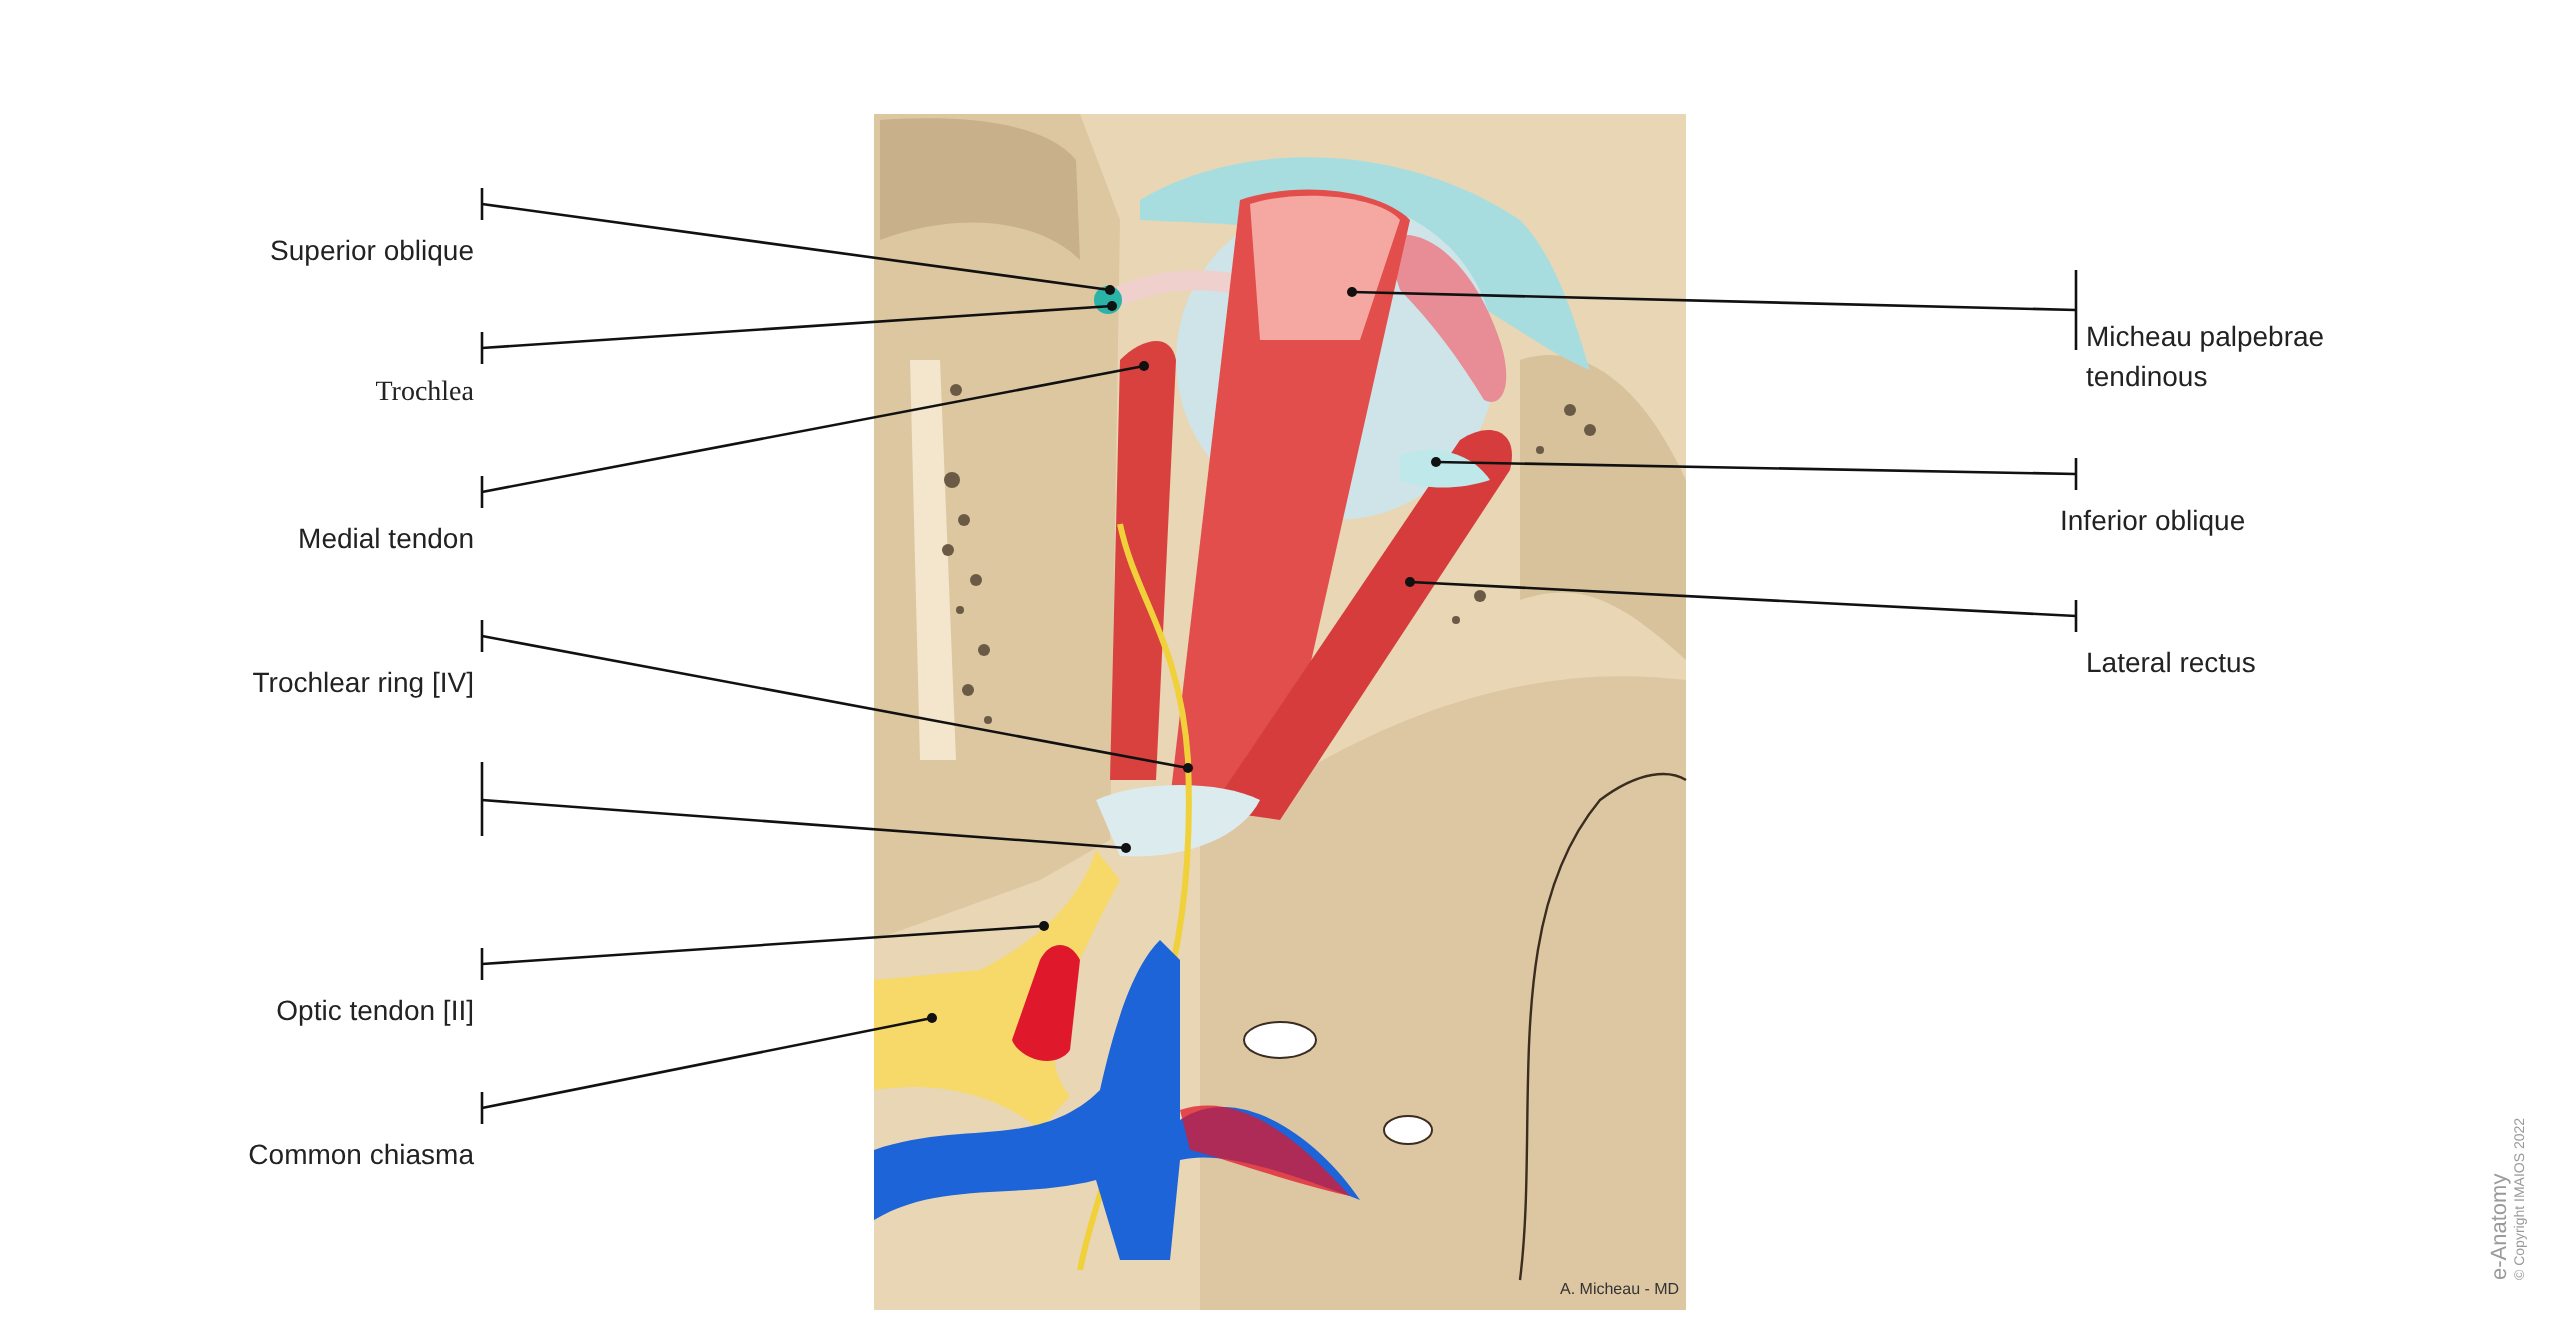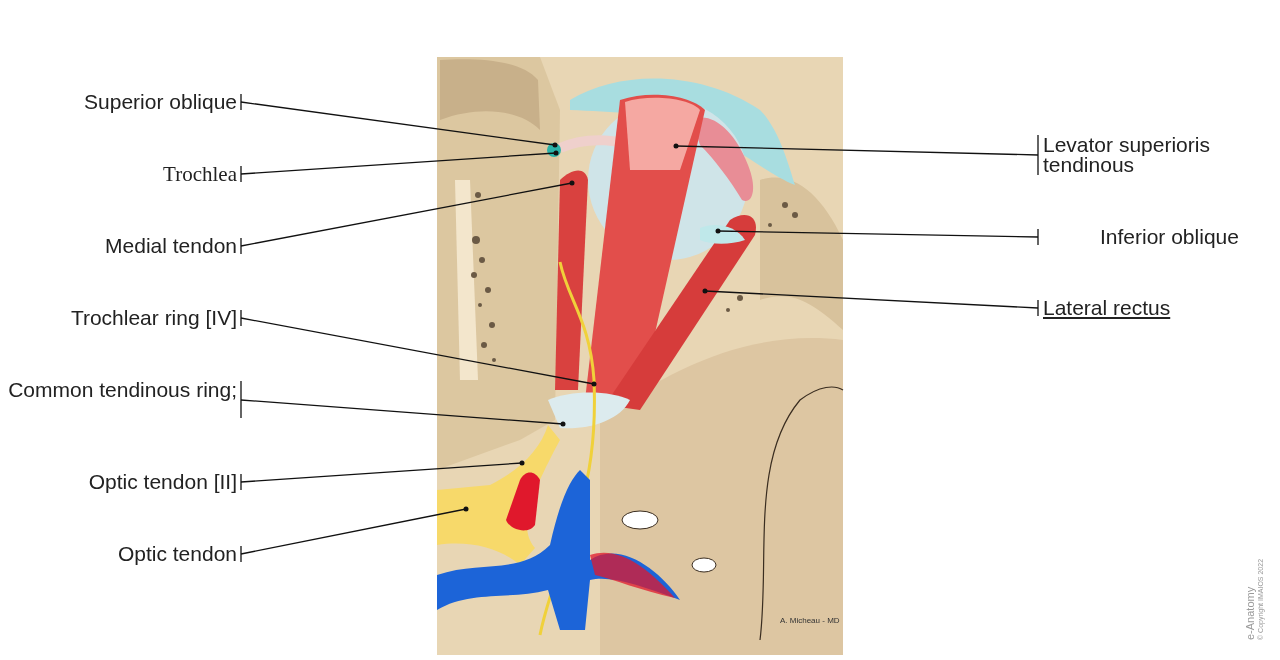--- a/index.html
+++ b/index.html
@@ -1,26 +1,26 @@
 <!DOCTYPE html>
 <html><head>
 <meta charset="utf-8">
 <style>
   html, body { margin:0; padding:0; background:#ffffff; }
   body { width:1280px; height:660px; position:relative; overflow:hidden;
          font-family:"Liberation Sans", sans-serif; }
-  .label { position:absolute; font-size:21px; color:#222; line-height:20px; white-space:nowrap; }
+  .label { position:absolute; font-size:14px; color:#222; line-height:20px; white-space:nowrap;margin-top:23px; }
   .label.left { text-align:right; }
   .label.right { text-align:left; }
   #art { position:absolute; left:0; top:0; }
   .wm { position:absolute; left:1244px; top:640px; transform-origin:0 0; transform:rotate(-90deg);
         color:#9a9a9a; white-space:nowrap; }
   .wm .brand { font-size:11px; display:block; line-height:12px; }
   .wm .copy { font-size:7px; display:block; line-height:9px; }
-  .sig { position:absolute; left:780px; top:616px; font-size:8px; color:#333;text-align:center; }
+  .sig { position:absolute; left:780px; top:640px; font-size:8px; color:#333;text-align:center; }
 </style>
 </head>
 <body>
 
 <svg id="art" width="1280" height="660" viewBox="0 0 1280 660">
 
   <rect x="437" y="57" width="406" height="598" fill="#e8d6b4"></rect>
 
   <path d="M437 57 L540 57 L560 110 L555 420 L520 440 L437 470 Z" fill="#dcc7a0"></path>
   <path d="M440 60 C470 58 520 58 538 80 L540 130 C520 110 480 105 440 120 Z" fill="#c8b08a"></path>
@@ -121,30 +121,29 @@
       <circle cx="718" cy="231" r="2.5"></circle>
     <circle cx="705" cy="291" r="2.5"></circle>
   </g>
 </svg>
 
 <div class="label left" style="right:1043px; top:92px;">Superior oblique</div>
 <div class="label left" style="right:1043px; top:164px;font-family:Liberation Serif, serif;">Trochlea</div>
 <div class="label left" style="right:1043px; top:236px;">Medial tendon</div>
 <div class="label left" style="right:1043px; top:308px;">Trochlear ring [IV]</div>
 <div class="label left" style="right:1043px; top:380px;">
-  <div>Common tendinous ring;</div>
 </div>
 <div class="label left" style="right:1043px; top:472px;">Optic tendon [II]</div>
-<div class="label left" style="right:1043px; top:544px;">Optic tendon</div>
+<div class="label left" style="right:1043px; top:544px;">Common chiasma</div>
 
 <div class="label right" style="left:1043px; top:135px;">
-  <div>Levator superioris</div>
+  <div>Micheau palpebrae</div>
   <div>tendinous</div>
 </div>
-<div class="label right" style="left:1100px; top:227px;">Inferior oblique</div>
-<div class="label right" style="left:1043px; top:298px;text-decoration:underline;">Lateral rectus</div>
+<div class="label right" style="left:1030px; top:227px;">Inferior oblique</div>
+<div class="label right" style="left:1043px; top:298px;">Lateral rectus</div>
 
 <div class="sig">A. Micheau - MD</div>
 
 <div class="wm">
   <span class="brand">e-Anatomy</span>
   <span class="copy">© Copyright IMAIOS 2022</span>
 </div>
 
 </body></html>

